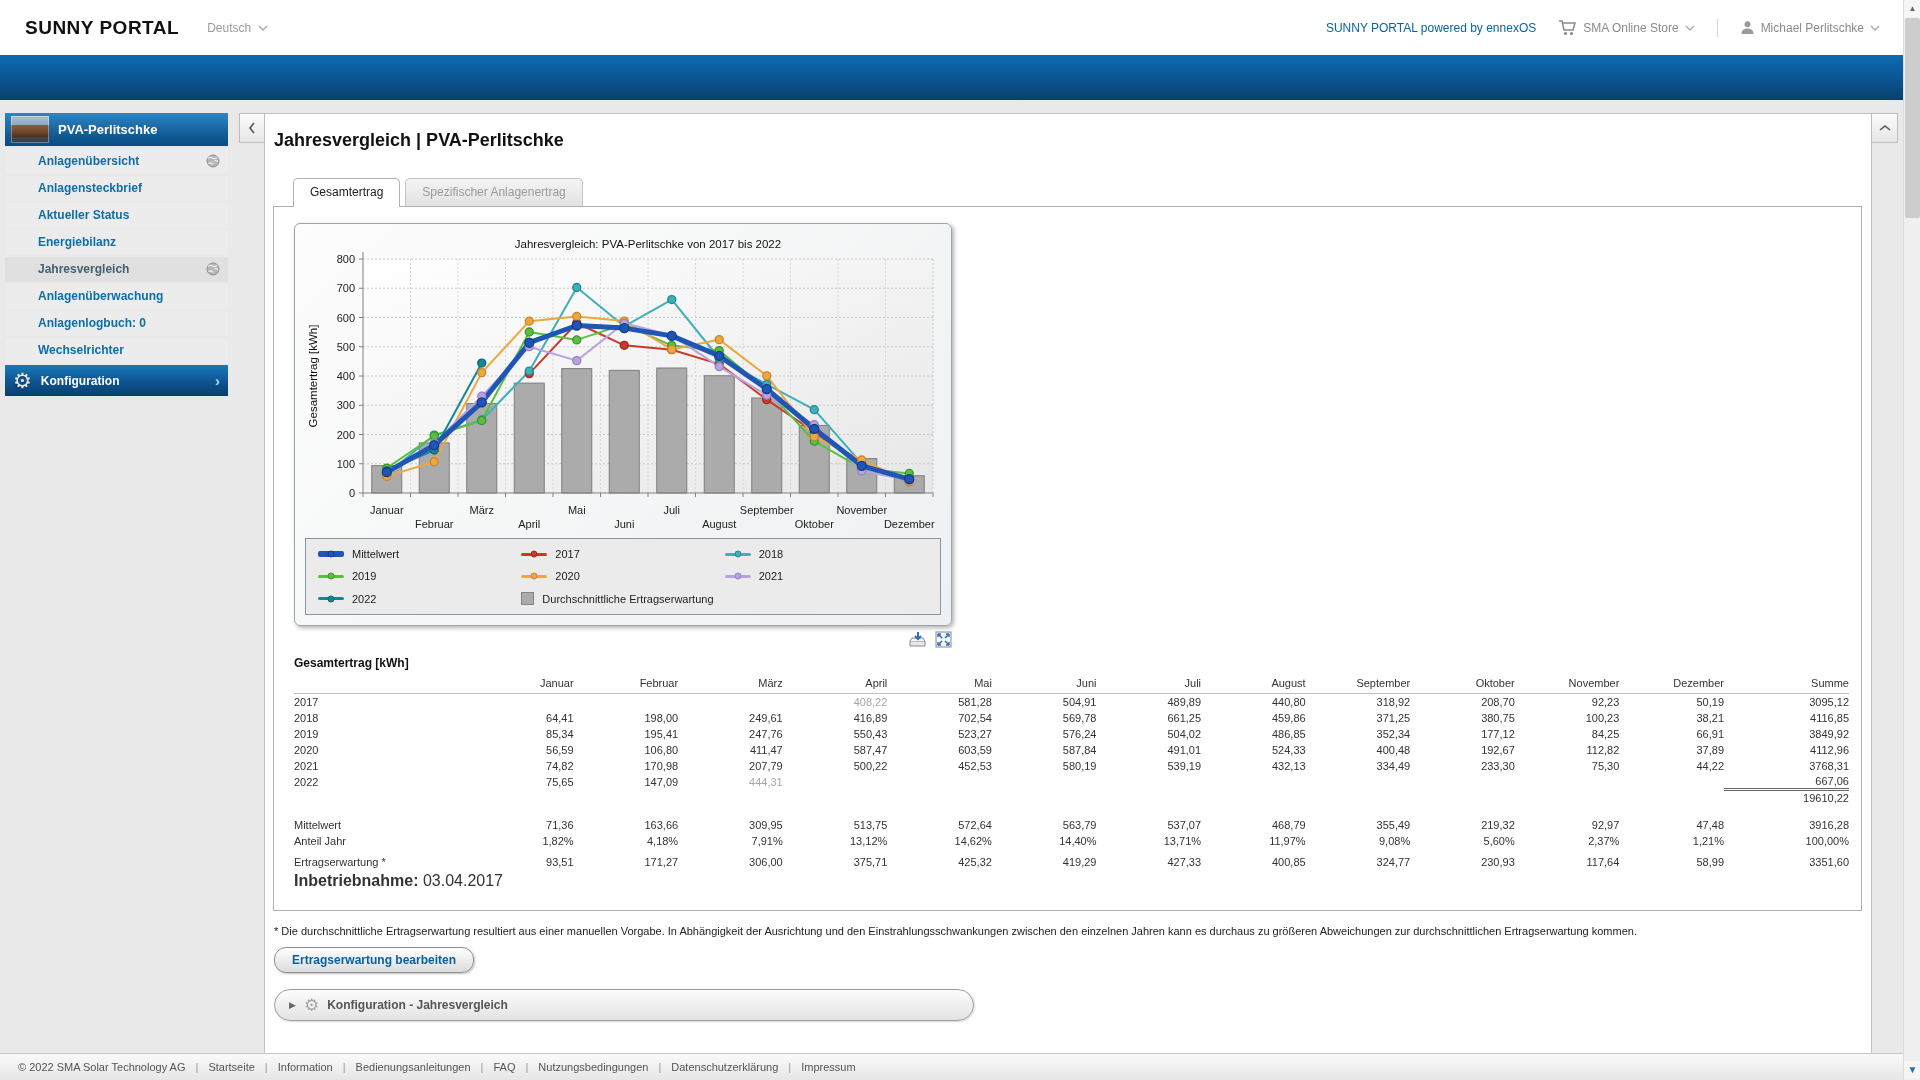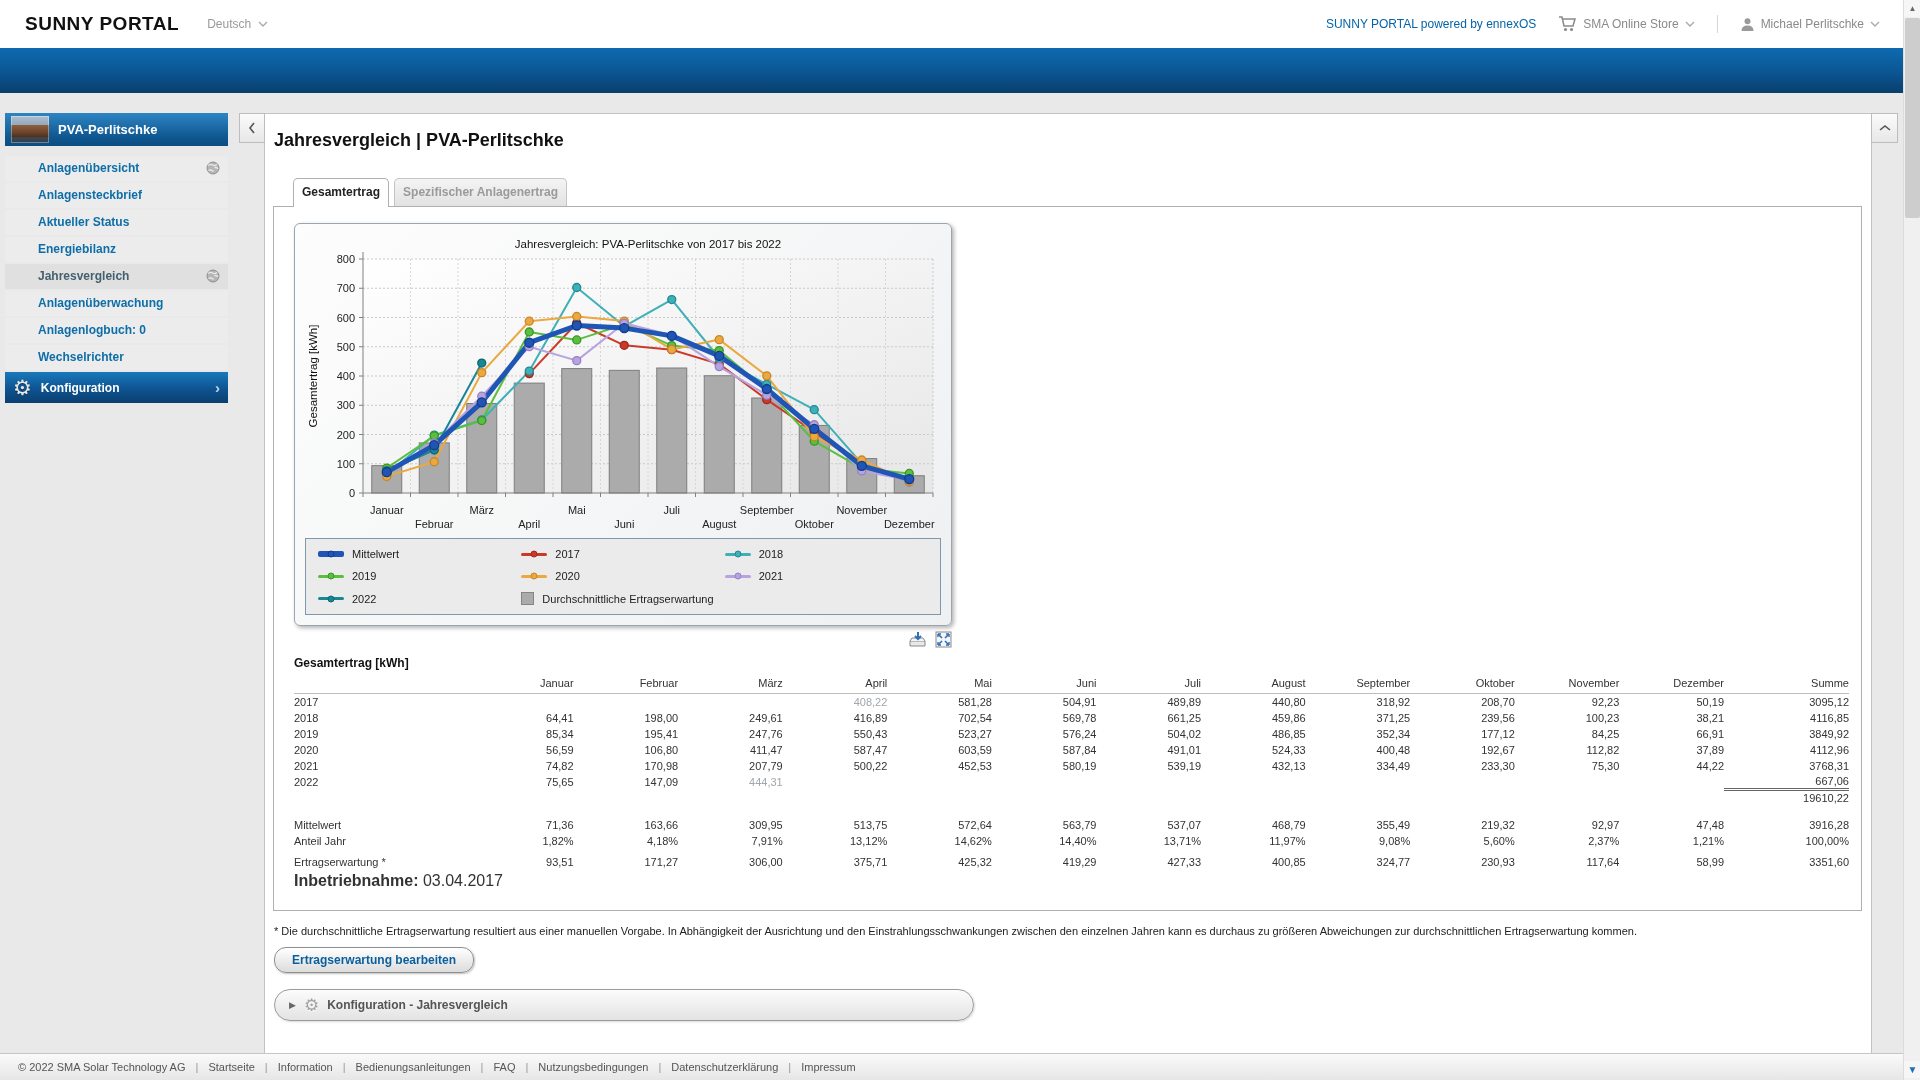--- a/index.html
+++ b/index.html
@@ -1,51 +1,51 @@
 <!DOCTYPE html>
 <html><head>
 <meta charset="utf-8">
 <style>
   * { margin:0; padding:0; box-sizing:border-box; }
   html,body { width:1920px; height:1080px; overflow:hidden; }
   body { font-family:"Liberation Sans","DejaVu Sans",sans-serif; font-size:12px; background:#e9e9e9; position:relative; color:#333; }
 
   
-  .topbar { height:48px; background:#ffffff; display:flex; align-items:center; padding:0 40px 0 25px; position:relative; z-index:5; }
+  .topbar { height:55px; background:#ffffff; display:flex; align-items:center; padding:0 40px 0 25px; position:relative; z-index:5; }
   .logo { font-size:19px; font-weight:bold; color:#111; letter-spacing:.5px; }
   .lang { margin-left:28px; color:#9a9a9a; display:flex; align-items:center; gap:7px; cursor:pointer; }
   .topbar-right { margin-left:auto; display:flex; align-items:center; gap:22px; }
   .powered { color:#0563a8; text-decoration:none; }
   .top-item { color:#8a8a8a; display:flex; align-items:center; gap:6px; cursor:pointer; }
   .top-sep { width:1px; height:18px; background:#d5d5d5; }
 
   
   .blueband { height:45px; background:linear-gradient(180deg,#0e6ab0 0%,#0b5593 55%,#083f6c 100%); }
 
   
   .sidebar { position:absolute; left:5px; top:113px; width:223px; }
-  .sb-header { height:33px; background:linear-gradient(180deg,#2e85c4 0%,#105992 70%,#0b4c82 100%); display:flex; align-items:center; gap:9px; padding:0 6px; color:#fff; font-weight:bold; font-size:13px; margin-bottom:10px; }
+  .sb-header { height:33px; background:linear-gradient(180deg,#2e85c4 0%,#105992 70%,#0b4c82 100%); display:flex; align-items:center; gap:9px; padding:0 6px; color:#fff; font-weight:bold; font-size:13px; margin-bottom:3px; }
   .sb-photo { width:38px; height:27px; background:linear-gradient(180deg,#aebfd0 0%,#93a9bc 32%,#8d5e3f 34%,#6e452b 60%,#4e2f1c 78%,#3c4a57 80%,#2f3d49 100%); box-shadow:inset 0 0 0 1px rgba(255,255,255,.35); }
   .sb-item { height:25px; margin-bottom:2px; background:#ececec; color:#0d6ea8; font-weight:bold; line-height:25px; padding-left:33px; cursor:pointer; position:relative; }
   .sb-item.active { background:#e0e0e0; color:#44606e; }
   .sb-item .globe { position:absolute; right:8px; top:5px; }
   .sb-config { height:31px; margin-top:1px; background:linear-gradient(180deg,#1979ba 0%,#0e5391 55%,#0a3f6e 100%); color:#fff; font-weight:bold; display:flex; align-items:center; gap:9px; padding:0 8px 0 8px; cursor:pointer; }
   .sb-config .chev { margin-left:auto; color:#bcd6ea; font-size:15px; font-weight:bold; }
   .gear { font-size:21px; color:#e8e8e8; text-shadow:0 1px 1px #06304f; line-height:1; }
 
   
   .panel { position:absolute; left:264px; top:113px; width:1608px; height:940px; background:#fff; border:1px solid #c2c2c2; border-bottom:none; }
   .edge-tab { position:absolute; width:26px; height:30px; top:-1px; background:linear-gradient(180deg,#fbfbfb,#e7e7e7); border:1px solid #bdbdbd; display:flex; align-items:center; justify-content:center; cursor:pointer; }
   .edge-tab.left { left:-26px; }
   .edge-tab.right { right:-27px; width:27px; }
 
   .page-title { font-size:18px; font-weight:bold; color:#111; margin:16px 11px 0 9px; }
 
   .tabs { display:flex; gap:5px; margin:27px 0 0 28px; position:relative; z-index:2; }
-  .tab { padding:6px 8px 7px; font-weight:bold; border:1px solid #b0b0b0; border-bottom:none; border-radius:5px 5px 0 0; cursor:pointer; }
+  .tab { padding:6px 16px 7px; font-weight:normal; border:1px solid #b0b0b0; border-bottom:none; border-radius:5px 5px 0 0; cursor:pointer; }
   .tab.active { background:#fff; color:#222; margin-bottom:-1px; padding-bottom:8px; }
   .tab.inactive { background:linear-gradient(180deg,#f4f4f4,#e2e2e2); color:#9a9a9a; border-color:#c4c4c4; }
 
   .content-box { margin:0 9px 0 8px; border:1px solid #b0b0b0; background:#fff; padding:16px 12px 0 20px; height:705px; }
 
   
   .chart-box { width:658px; border:1px solid #9aa5ad; border-radius:6px; background:linear-gradient(135deg,#fdfdfd,#eef0f1); box-shadow:2px 2px 4px rgba(0,0,0,.3); padding:8px 10px 10px; }
   .chart-box svg { display:block; }
   .chart-box text { font-family:"Liberation Sans","DejaVu Sans",sans-serif; }
   text.tick { font-size:11px; fill:#222; }
@@ -456,21 +456,21 @@
             <td class="lbl">2018</td>
             <td>64,41</td>
             <td>198,00</td>
             <td>249,61</td>
             <td>416,89</td>
             <td>702,54</td>
             <td>569,78</td>
             <td>661,25</td>
             <td>459,86</td>
             <td>371,25</td>
-            <td>239,56</td>
+            <td>380,75</td>
             <td>100,23</td>
             <td>38,21</td>
             <td>4116,85</td>
           </tr>
           <tr>
             <td class="lbl">2019</td>
             <td>85,34</td>
             <td>195,41</td>
             <td>247,76</td>
             <td>550,43</td>

